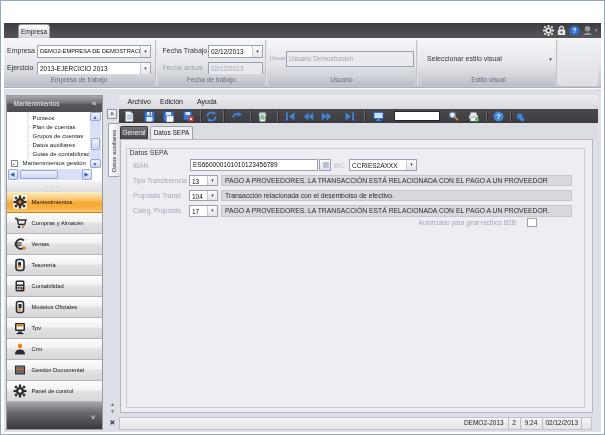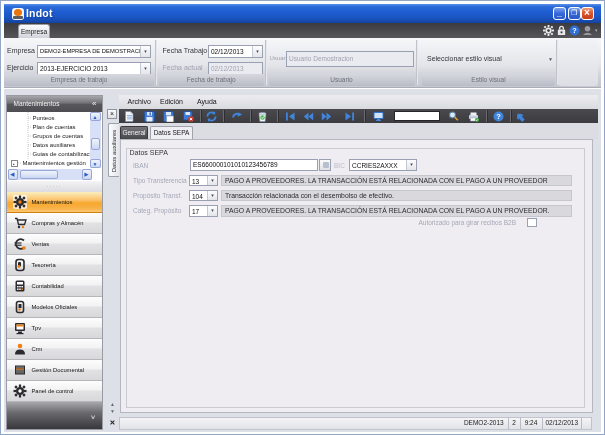--- a/index.html
+++ b/index.html
@@ -79,36 +79,20 @@
 #content .grouplab { position:absolute; left:9px; top:9.5px; font-size:7px; color:#33343a; }
 .flab { position:absolute; left:12.5px; font-size:6.5px; color:#a4a8b8; white-space:nowrap; }
 .tbox { position:absolute; background:#fff; border:1px solid #9aa1b2; font-size:6.5px; color:#0c0c10; line-height:10px; padding-left:2px; white-space:nowrap; }
 .dbox { position:absolute; left:100.5px; width:351px; height:11.5px; background:#d9d9dd; border:1px solid #c6c7cd; font-size:6.8px; color:#2a2a2e; line-height:10px; padding-left:3px; white-space:nowrap; overflow:hidden; }
 #statusbar { position:absolute; left:0; top:322.5px; width:473px; height:12.5px; background:linear-gradient(180deg,#f4f4f6,#e2e3e7); border:1px solid #c0c3cb; font-size:6.5px; color:#202024; }
 .scell { position:absolute; top:0; height:10.5px; border-right:1px solid #b8bcc6; line-height:10.5px; text-align:center; background:transparent; }
 </style>
 </head>
 <body>
 <div id="win">
-  <div id="title" class="abs">
-    <div id="appicon">
-        <div class="c"></div>
-        <div class="b"></div>
-      </div>
-    <div class="txt">Indot</div>
-    <div class="winbtn min">
-        <span style="left:3px;top:0px;font-size:9px;font-weight:bold;">_</span>
-      </div>
-    <div class="winbtn max">
-        <span style="left:2px;top:1px;font-size:7px;">❐</span>
-      </div>
-    <div class="winbtn cls">
-        <span style="left:2.5px;top:-1px;font-size:10px;font-weight:bold;">×</span>
-      </div>
-  </div>
 
   <div id="band1" class="abs">
     <div id="tabEmpresa">Empresa</div>
     <svg class="bandico" style="left:539px;" viewBox="0 0 12 12">
         <circle cx="6" cy="6" r="3.4" fill="#ececec"></circle>
         <circle cx="6" cy="6" r="1.5" fill="#3c3c40"></circle>
         <g fill="#ececec">
           <rect x="5" y="0" width="2" height="2.4"></rect>
           <rect x="5" y="9.6" width="2" height="2.4"></rect>
           <rect x="0" y="5" width="2.4" height="2"></rect>

